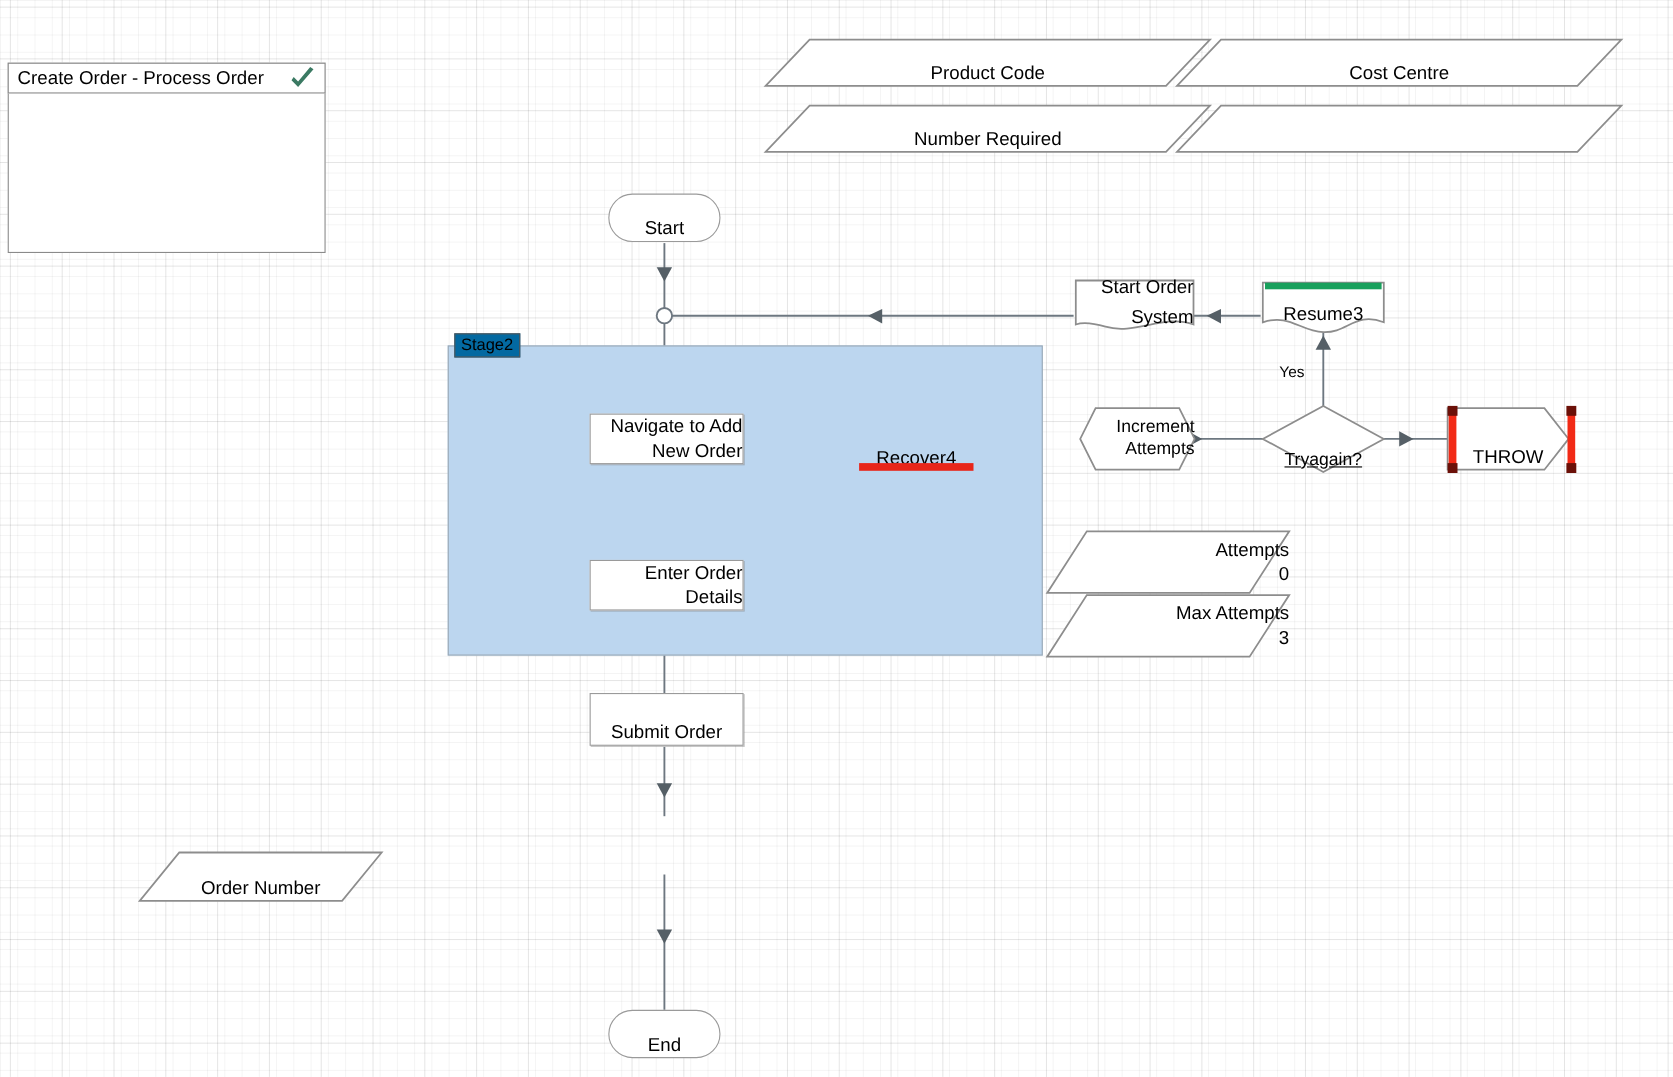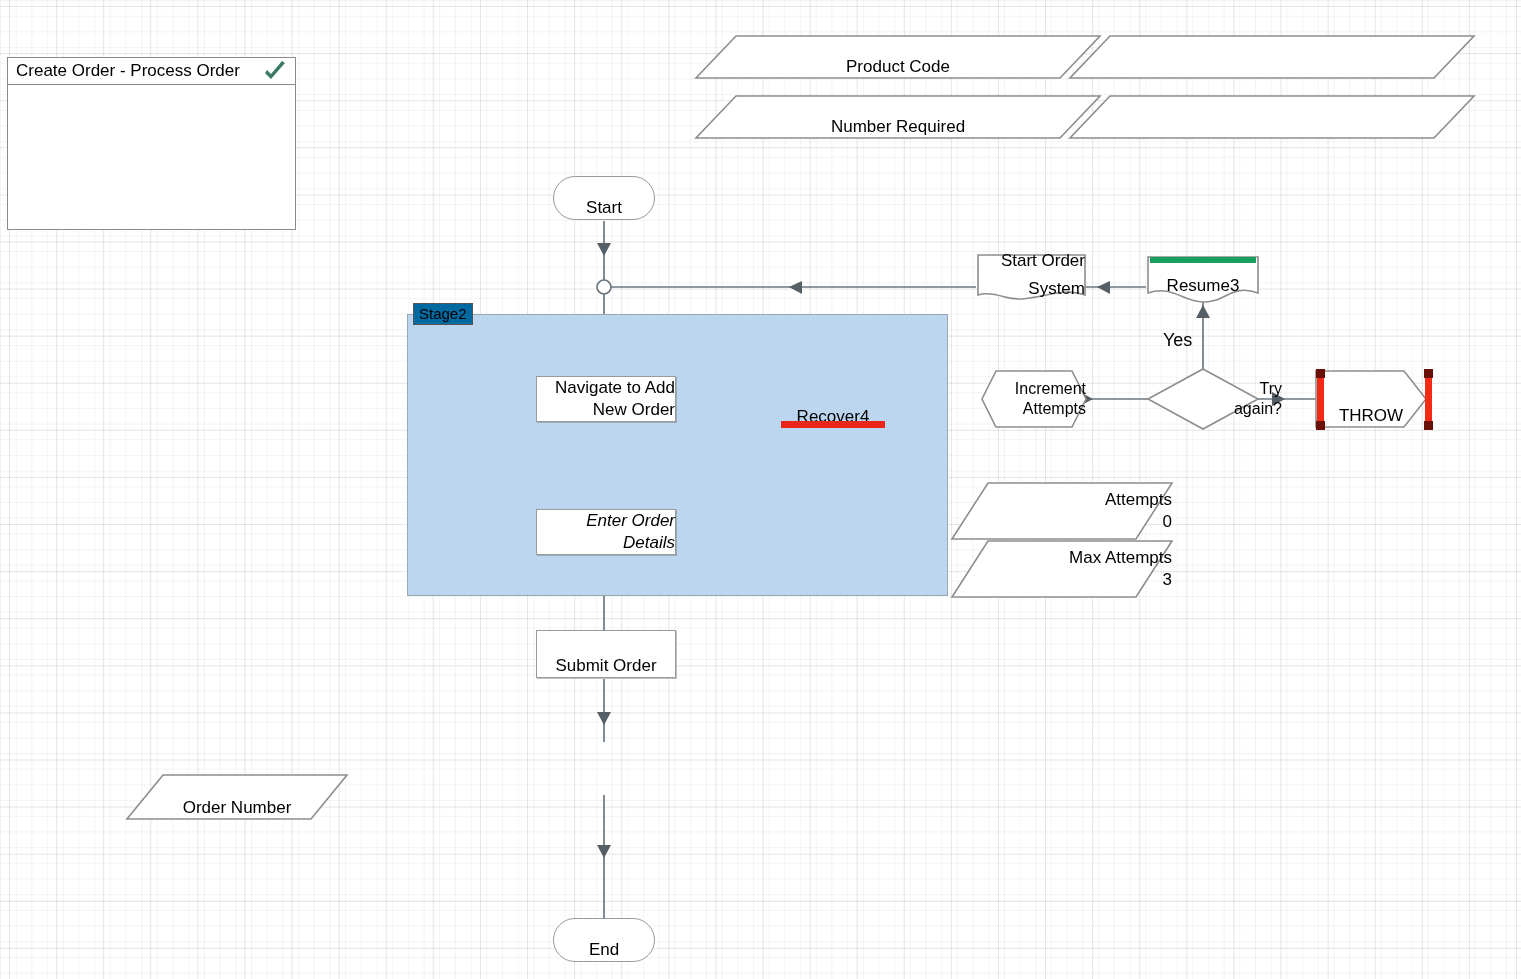--- a/index.html
+++ b/index.html
@@ -155,21 +155,21 @@
     z-index: 8;
   }
   .sel-handle {
     position: absolute;
     width: 9px; height: 9px;
     background: #6b1008;
     z-index: 9;
   }
   .edge-label {
     position: absolute;
-    font-size: 18px;
+    font-size: 14px;
     color: #000;
     z-index: 7;
   }
 </style>
 </head>
 <body>
 
 <div id="canvas">
 
   <svg class="svg-layer" viewBox="0 0 1521 979" xmlns="http://www.w3.org/2000/svg">
@@ -270,20 +270,23 @@
       </svg>
     </div>
   </div>
 
   <div class="node data-shape" style="left:696px; top:36px; width:404px; height:42px;">
     <span class="dtext">Product Code</span>
   </div>
   <div class="node data-shape" style="left:696px; top:96px; width:404px; height:42px;">
     <span class="dtext">Number Required</span>
   </div>
+  <div class="node data-shape" style="left:1070px; top:36px; width:404px; height:42px;">
+    <span class="dtext">Cost Centre</span>
+  </div>
 
   <div class="node data-shape" style="left:952px; top:483px; width:220px; height:56px; flex-direction:column;">
     <span class="dtext">Attempts</span>
     <span class="dtext">0</span>
   </div>
   <div class="node data-shape" style="left:952px; top:541px; width:220px; height:56px; flex-direction:column;">
     <span class="dtext">Max Attempts</span>
     <span class="dtext">3</span>
   </div>
   <div class="node data-shape" style="left:127px; top:775px; width:220px; height:44px;">
@@ -294,21 +297,21 @@
     <span>Start</span>
   </div>
   <div class="node term" style="left:553px; top:918px; width:102px; height:44px;">
     <span>End</span>
   </div>
 
   <div class="node proc" style="left:536px; top:376px; width:140px; height:46px; flex-direction:column;">
     <span>Navigate to Add</span>
     <span>New Order</span>
   </div>
-  <div class="node proc" style="left:536px; top:509px; width:140px; height:46px; flex-direction:column;font-style:italic;">
+  <div class="node proc" style="left:536px; top:509px; width:140px; height:46px; flex-direction:column;">
     <span>Enter Order</span>
     <span>Details</span>
   </div>
   <div class="node proc" style="left:536px; top:630px; width:140px; height:48px;">
     <span>Submit Order</span>
   </div>
 
   <div class="node recover" style="left:778px; top:368px; width:110px; height:60px;">
     <span class="dtext">Recover4</span>
     <div class="red-bar"></div>
@@ -320,21 +323,21 @@
   </div>
   <div class="node docshape" style="left:1148px; top:257px; width:110px; height:46px;">
     <div class="green-bar"></div>
     <span class="dtext">Resume3</span>
   </div>
 
   <div class="node hex" style="left:982px; top:371px; width:104px; height:56px; flex-direction:column; font-size:16px;">
     <span class="dtext">Increment</span>
     <span class="dtext">Attempts</span>
   </div>
-  <div class="node diamond" style="left:1172px; top:369px; width:110px; height:60px; flex-direction:column;">
+  <div class="node diamond" style="left:1148px; top:369px; width:110px; height:60px; flex-direction:row;text-decoration:underline;">
     <span class="dtext">Try</span>
     <span class="dtext">again?</span>
   </div>
   <div class="node hex" style="left:1316px; top:371px; width:110px; height:56px;">
     <span class="dtext">THROW</span>
   </div>
 
   <div class="sel-bar" style="left:1317px; top:371px; height:58px;"></div>
   <div class="sel-bar" style="left:1425px; top:371px; height:58px;"></div>
   <div class="sel-handle" style="left:1316px; top:369px;"></div>

